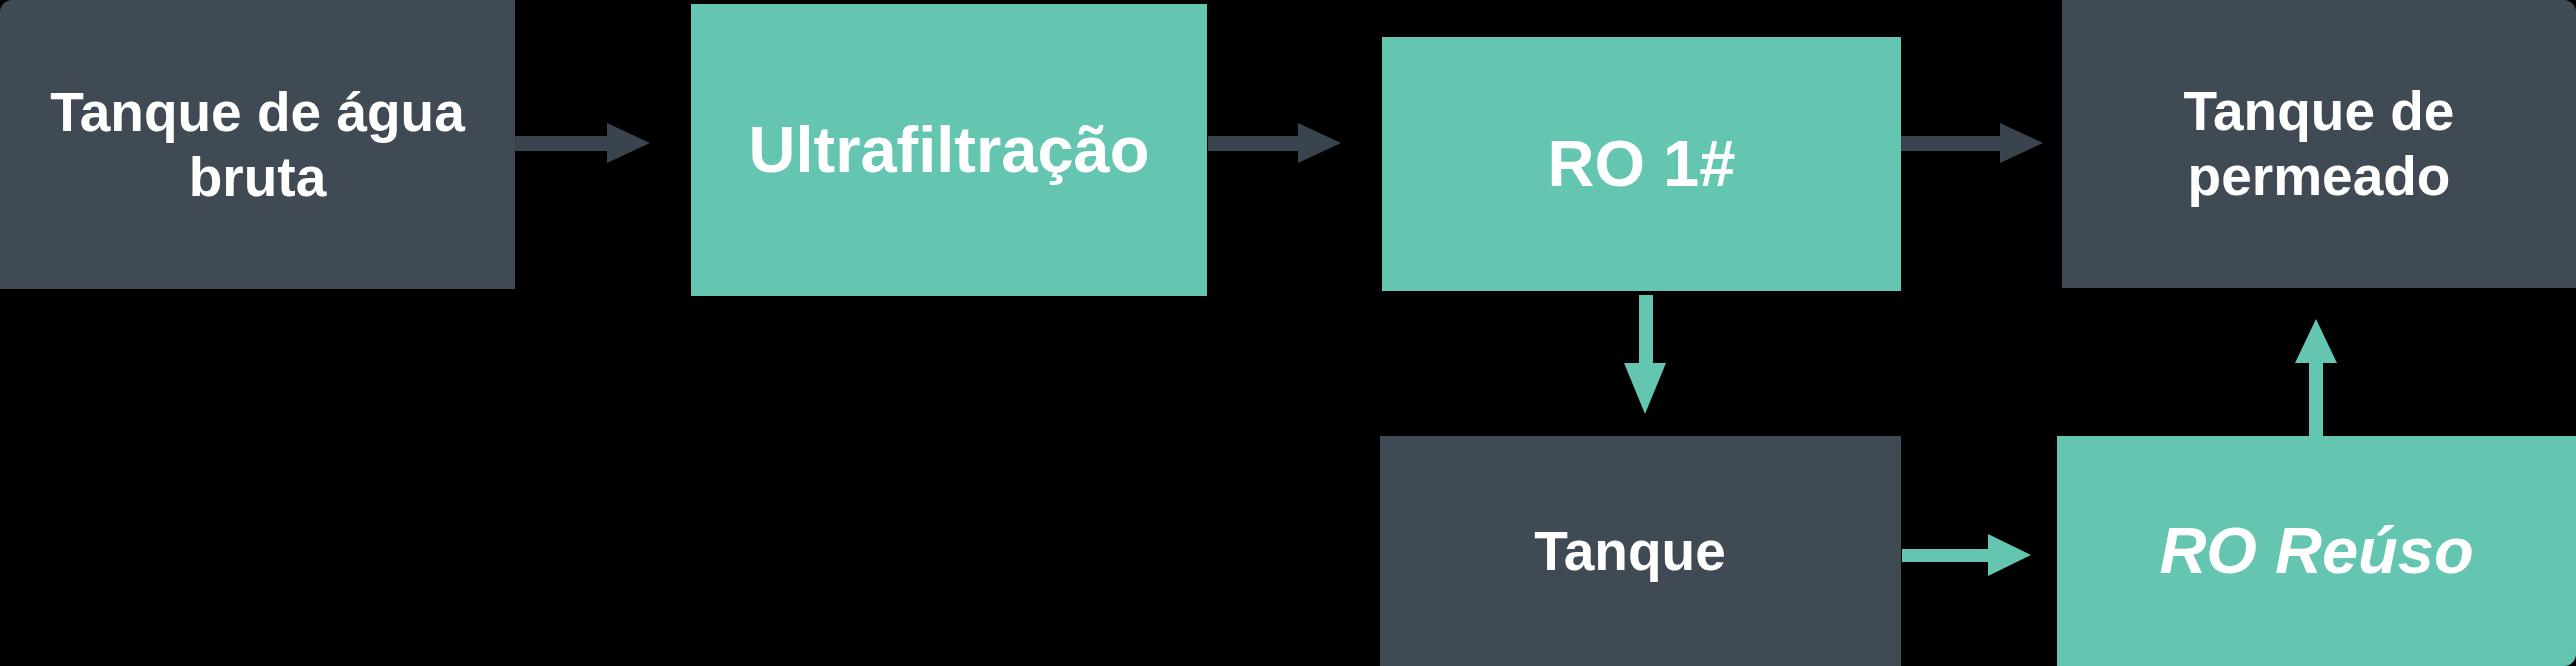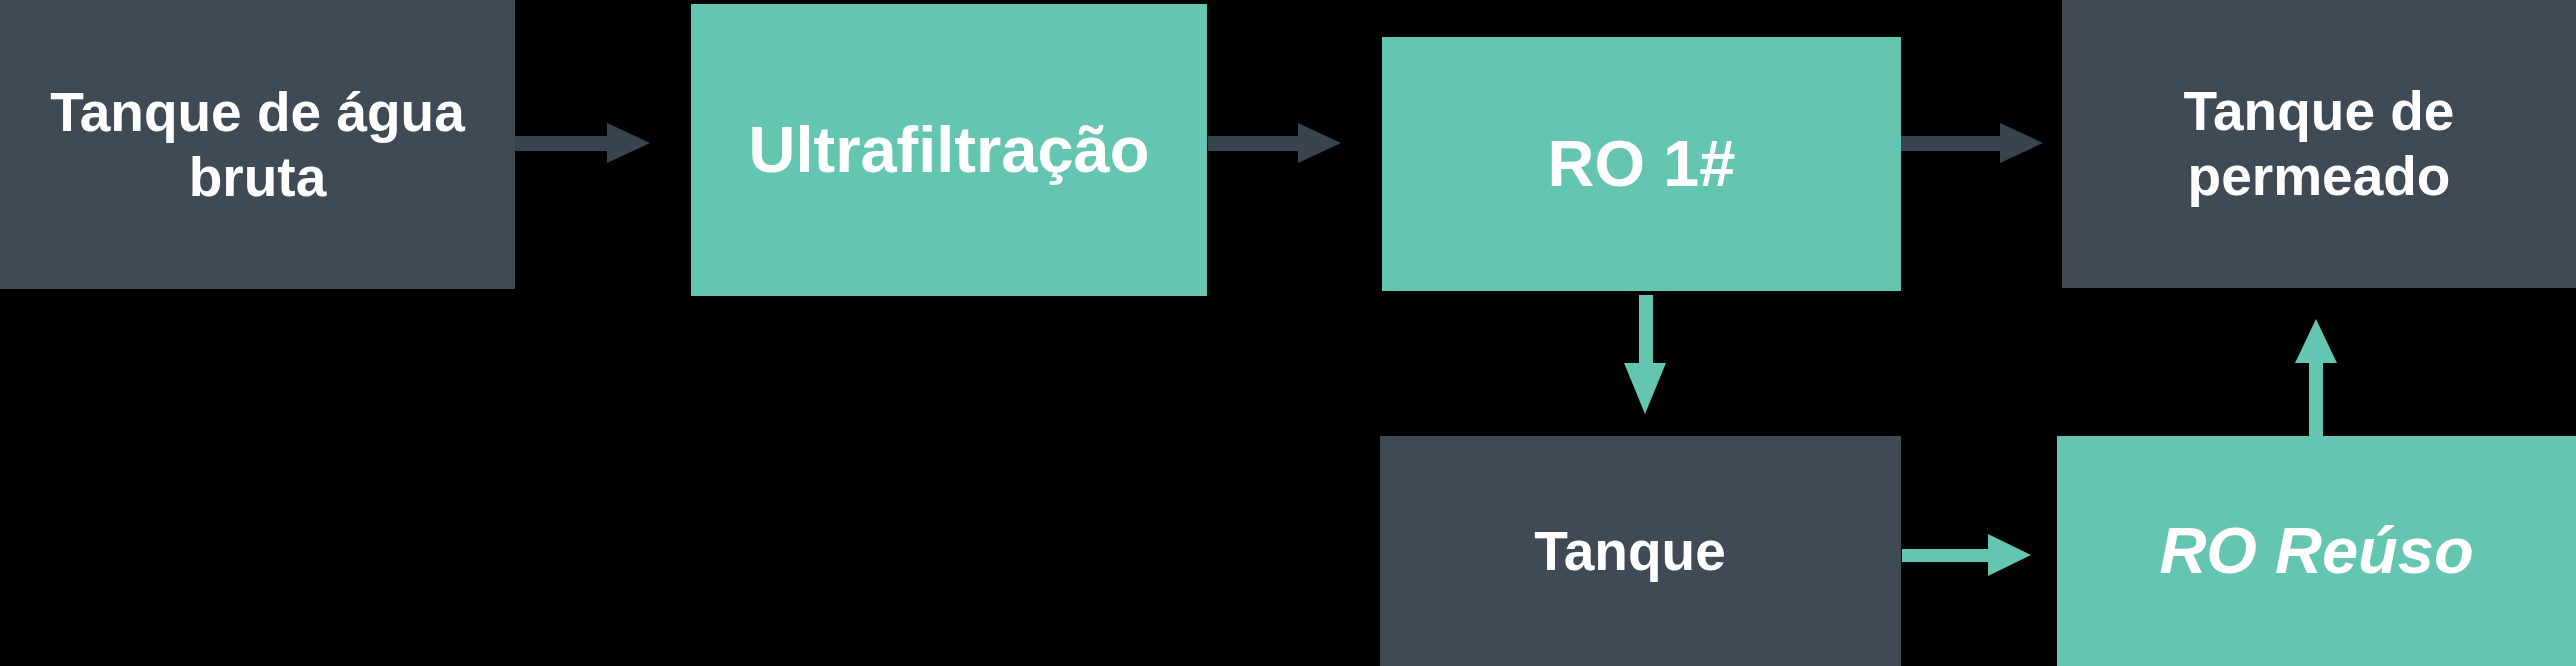--- a/index.html
+++ b/index.html
@@ -7,20 +7,21 @@
     padding: 0;
     background: #000000;
   }
   #canvas {
     position: relative;
     width: 2576px;
     height: 666px;
     background: #000000;
     overflow: hidden;
     font-family: "Liberation Sans", "DejaVu Sans", sans-serif;
+    border-radius: 12px;
   }
   .node {
     position: absolute;
     display: flex;
     align-items: center;
     justify-content: center;
     text-align: center;
     color: #ffffff;
     font-weight: 700;
     box-sizing: border-box;

